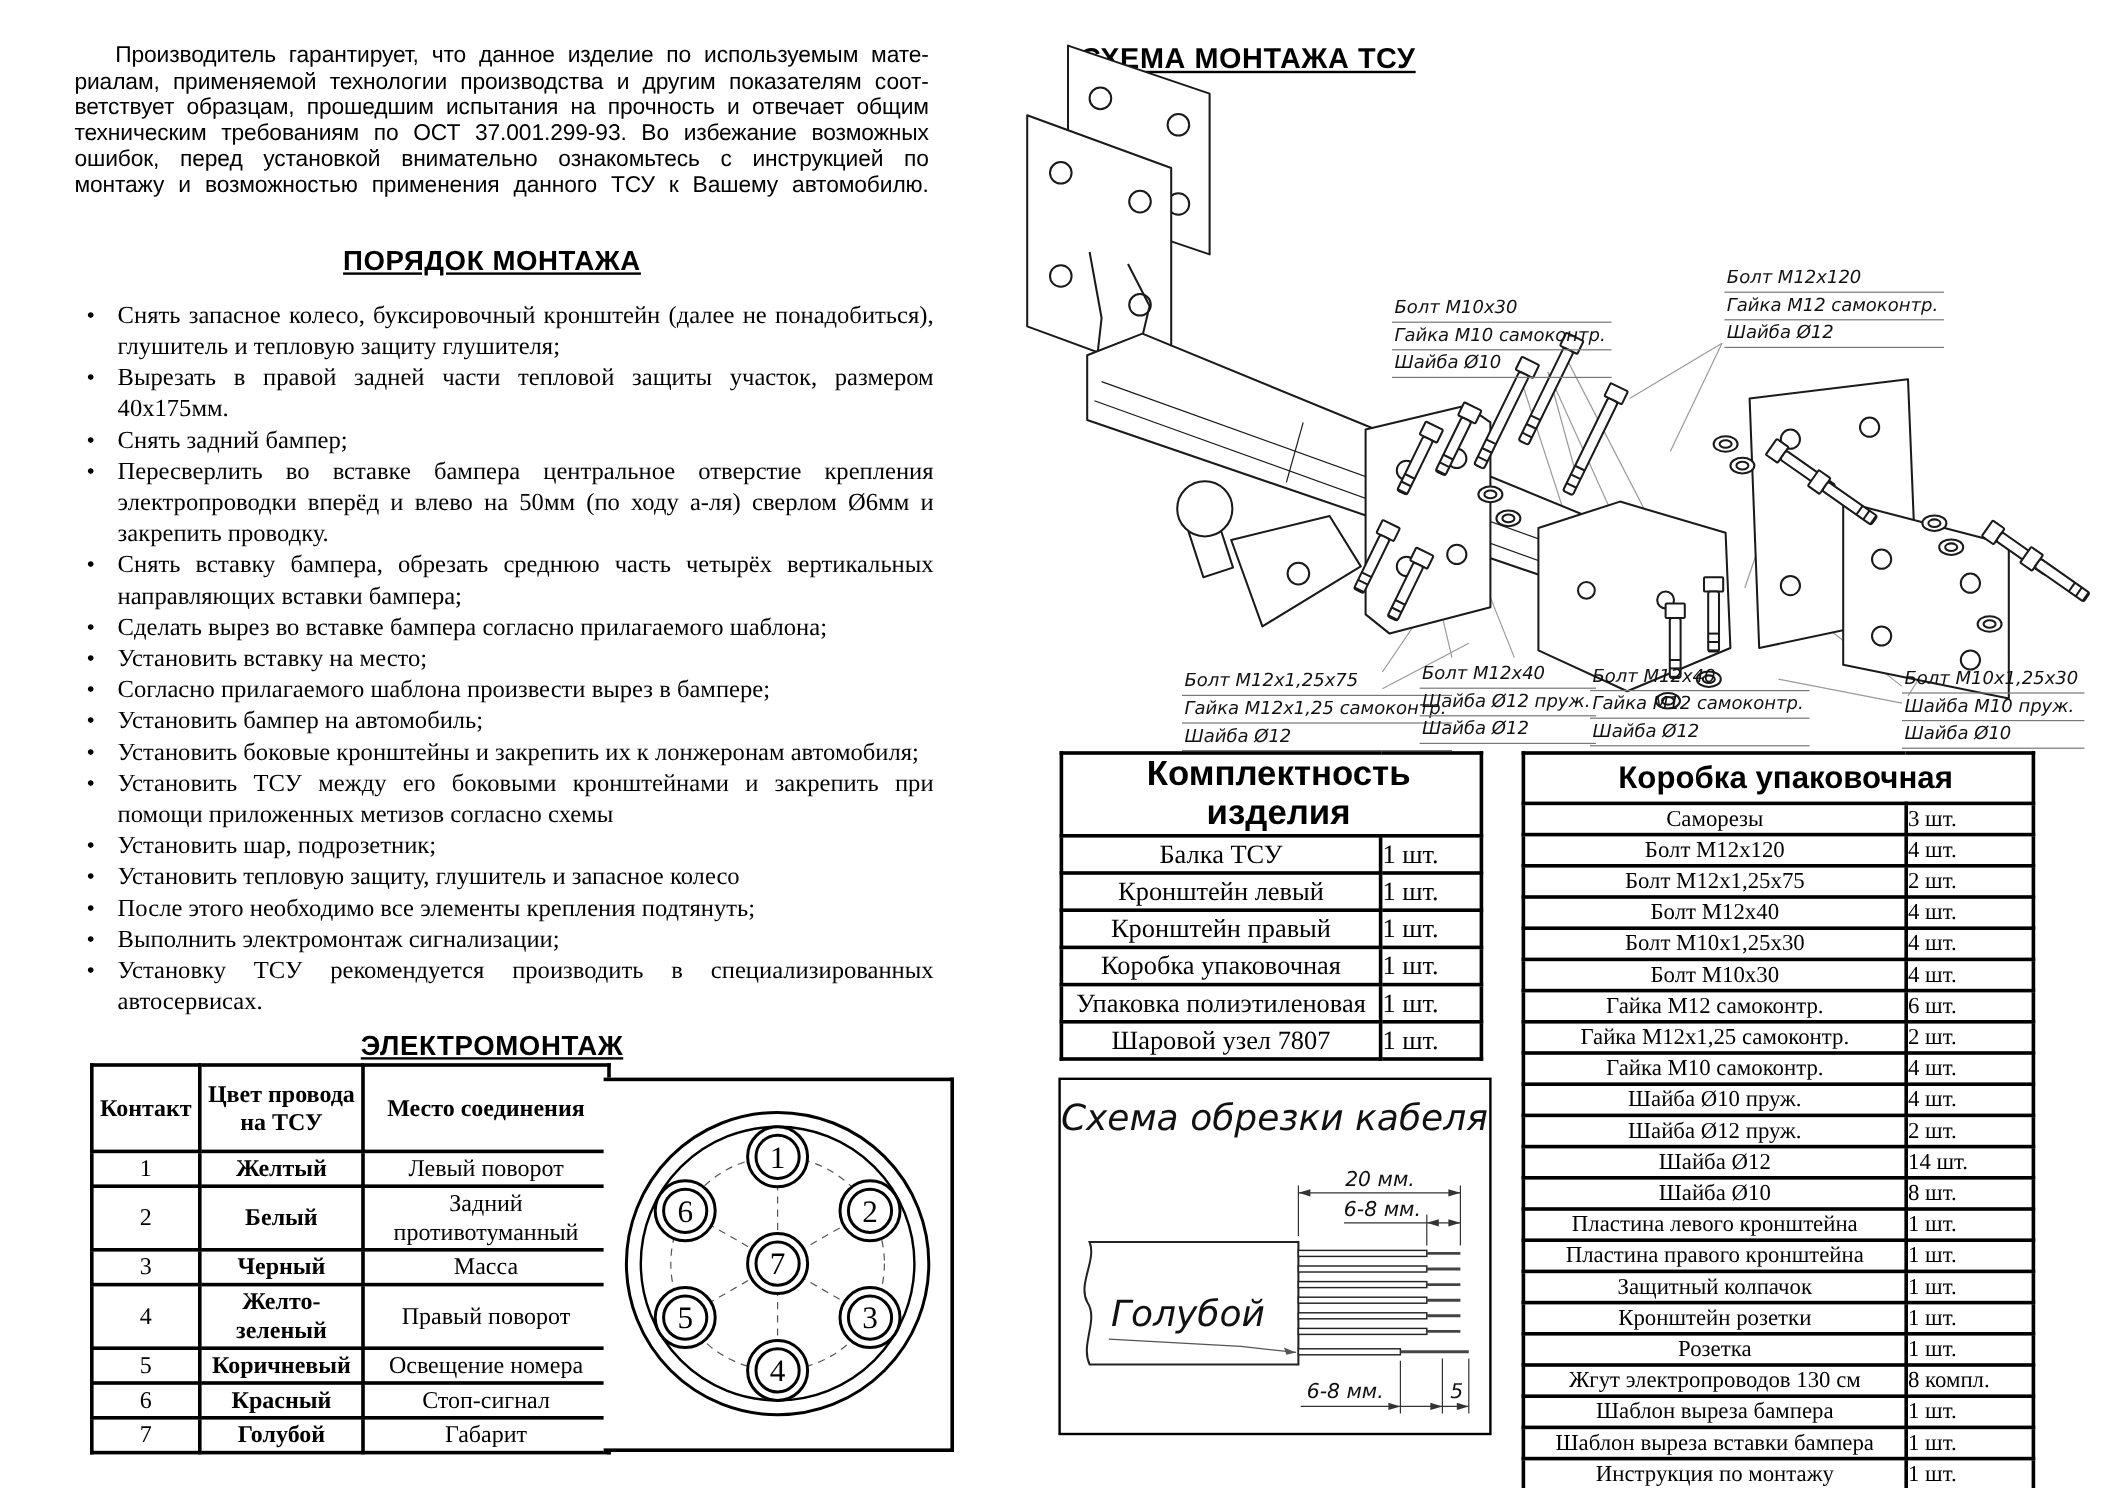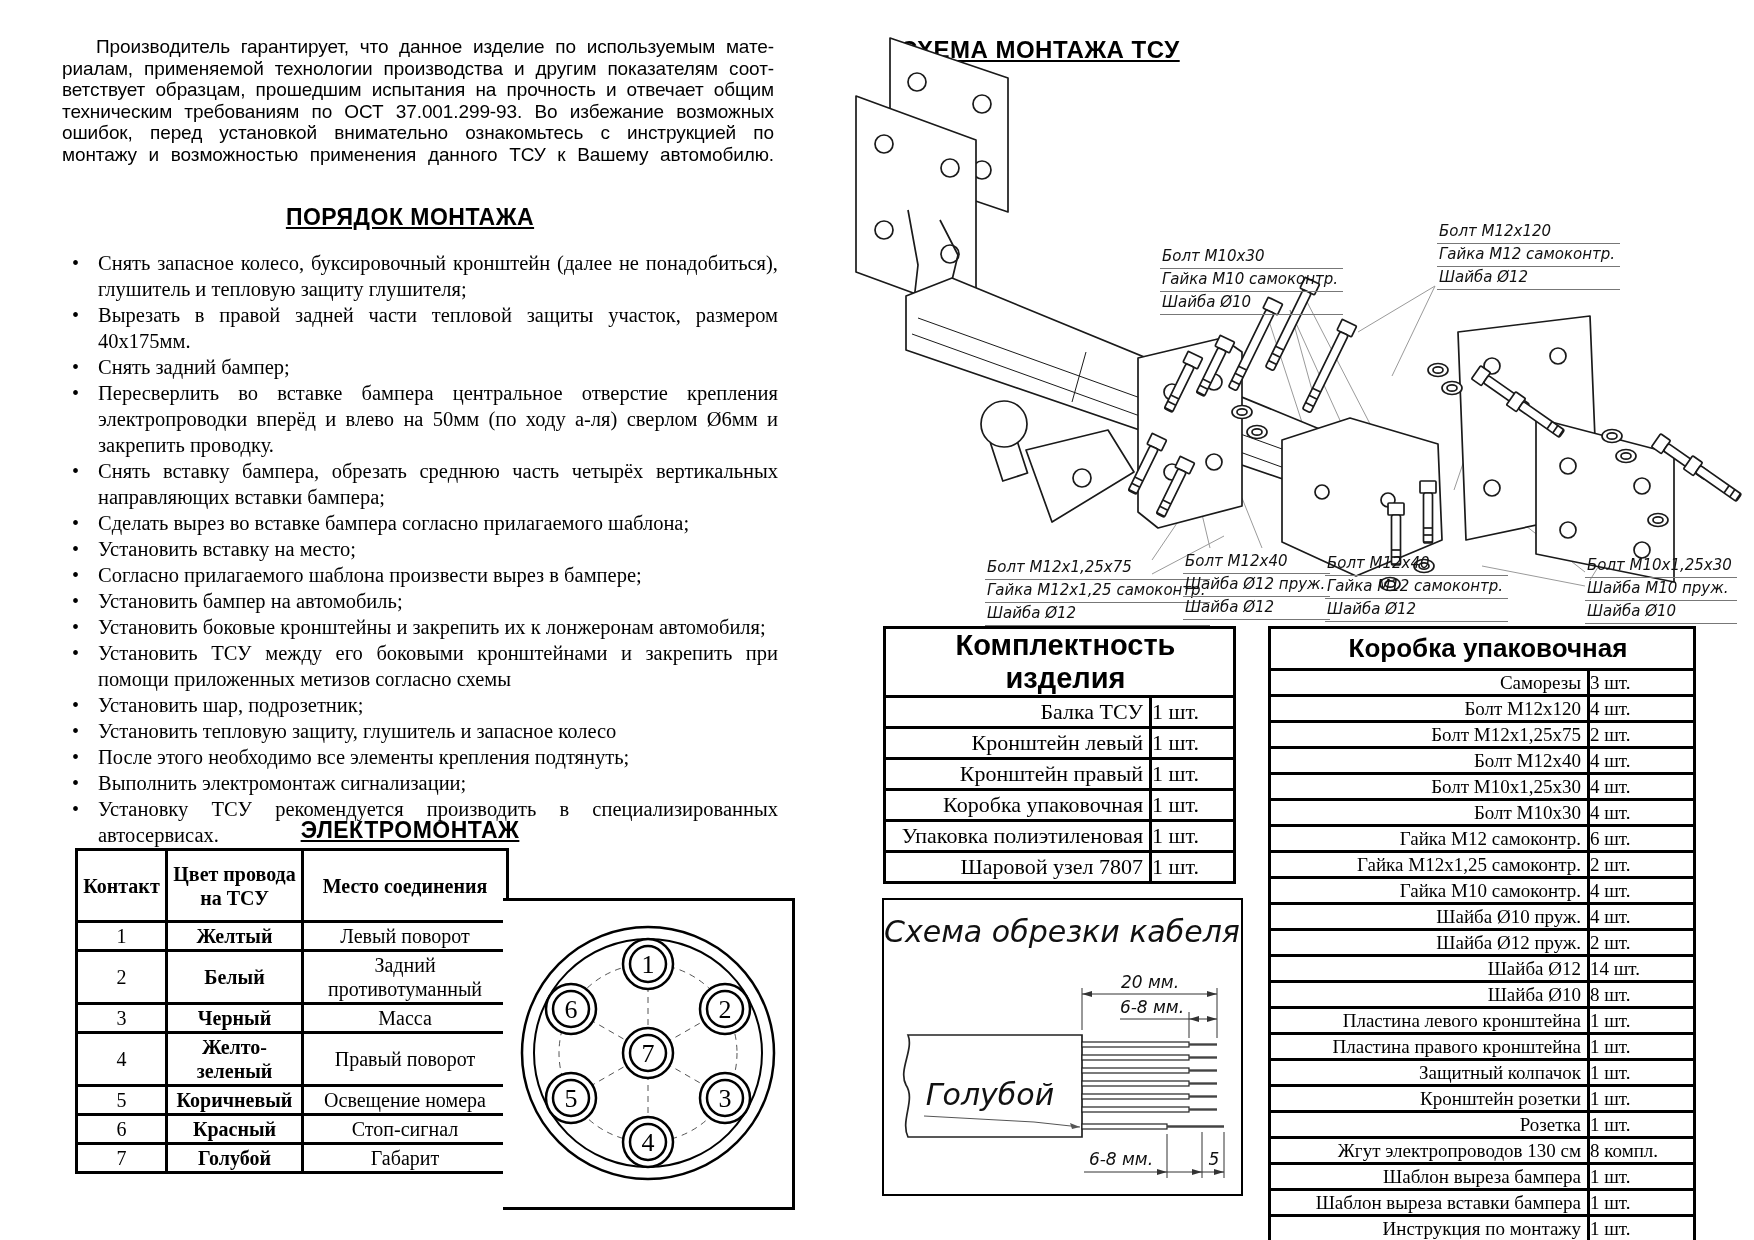--- a/index.html
+++ b/index.html
@@ -10,29 +10,29 @@
   
   .intro { position:absolute; left:62px; top:36px; width:712px;
            font-family:"Liberation Sans", sans-serif; font-size:19px; line-height:21.5px; letter-spacing:-0.1px; }
   .intro .line { text-align:justify; text-align-last:justify; white-space:normal; }
   .intro .line:first-of-type { text-indent:34px; }
 
   .doc-h { position:absolute; left:40px; width:740px; text-align:center;
            font-family:"Liberation Sans", sans-serif; font-weight:bold; font-size:23px;
            text-decoration:underline; letter-spacing:0.5px; }
   .h-montage { top:204px; }
-  .h-electro { top:817px;text-align:center; }
+  .h-electro { top:858px;text-align:center; }
 
   .steps { position:absolute; left:62px; top:250px; width:716px; list-style:none;
            font-size:20.5px; line-height:26px; }
   .steps li { position:relative; padding-left:36px; text-align:justify; }
   .steps li::before { content:"\2022"; position:absolute; left:10px; font-size:20px; }
 
   
-  .etable { position:absolute; left:75px; top:848px; width:431px; border-collapse:collapse;
+  .etable { position:absolute; left:75px; top:886px; width:431px; border-collapse:collapse;
             font-size:20px; line-height:24px; table-layout:fixed; }
   .etable th, .etable td { border:3px solid #000; text-align:center; vertical-align:middle; padding:1px 4px; }
   .etable th { font-weight:bold; height:72px; }
   .etable td { height:28px; }
   .etable col.c1 { width:90px; } .etable col.c2 { width:136px; } .etable col.c3 { width:205px; }
   .etable td.wcolor { font-weight:bold; }
 
   .connector-box { position:absolute; left:503px; top:898px; width:292px; height:312px;
                    border:3px solid #000; border-left:none; background:#fff; }
 
@@ -45,21 +45,21 @@
 
   .callout { position:absolute; font-family:"DejaVu Sans", sans-serif; font-style:italic;
              font-size:15px; line-height:21px; color:#111; }
   .callout .cl { border-bottom:1px solid #777; padding:0 5px 1px 2px; white-space:nowrap; }
   .co-1 { left:1160px; top:246px; } .co-2 { left:1437px; top:221px; }
   .co-3 { left:985px;  top:557px; } .co-4 { left:1183px; top:551px; }
   .co-5 { left:1325px; top:553px; } .co-6 { left:1585px; top:555px; }
 
   table.block { border-collapse:collapse; position:absolute; background:#fff; table-layout:fixed; }
   table.block td { border:3px solid #000; vertical-align:middle; }
-  table.block tr.trow td.name { text-align:right; padding:1px 6px; }
+  table.block tr.trow td.name { text-align:center; padding:1px 6px; }
   table.block tr.trow td.qty  { text-align:left; }
   table.block tr.title td { text-align:center; font-family:"Liberation Sans", sans-serif; font-weight:bold;padding-left:12px; }
 
   .kit { left:883px; top:626px; width:353px; font-size:22px; }
   .kit tr.title td { font-size:29px; height:46px; }
   .kit tr.trow td { height:20px; }
   .kit col.cq { width:84px; }
 
   .boxt { left:1268px; top:626px; width:428px; font-size:19px; }
   .boxt td { border-width:2px; }

